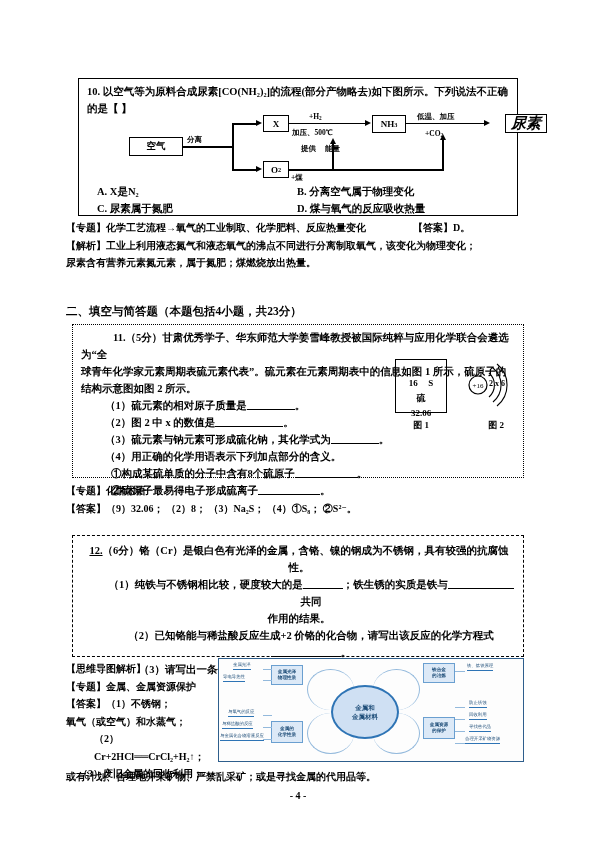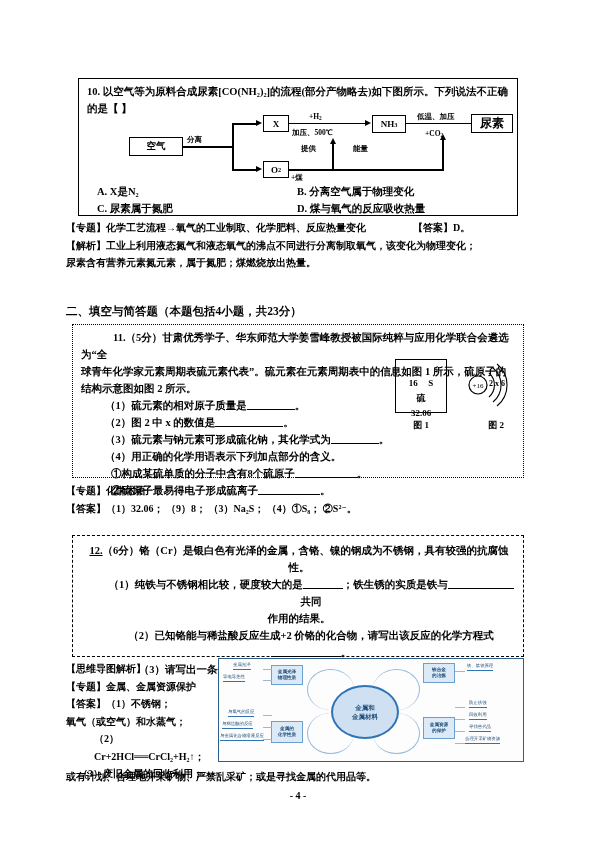--- a/index.html
+++ b/index.html
@@ -126,30 +126,30 @@
       <div class="flbl" style="left:180px;top:-1px;">+H<sub>2</sub></div>
       <div class="flbl" style="left:163px;top:15px;">加压、500℃</div>
 
       <div class="fbox" style="left:243px;top:2px;width:34px;height:18px;">NH<sub>3</sub></div>
 
       <div class="fline" style="left:277px;top:9.8px;width:78px;height:1.6px;"></div>
       <div class="arrow-r" style="left:355px;top:6.5px;"></div>
       <div class="flbl" style="left:288px;top:-1px;">低温、加压</div>
       <div class="flbl" style="left:296px;top:16px;">+CO<sub>2</sub></div>
 
-      <div class="fbox" style="left:342px;top:1px;width:42px;height:19px;font-size:12px;">尿素</div>
+      <div class="fbox" style="left:376px;top:1px;width:42px;height:19px;font-size:15px;font-style:italic;">尿素</div>
 
       <div class="fline" style="left:160px;top:56px;width:155px;height:1.6px;"></div>
       <div class="fline" style="left:313px;top:26px;width:1.6px;height:31px;"></div>
       <div class="arrow-u" style="left:310.5px;top:21px;"></div>
 
       <div class="fline" style="left:203px;top:30px;width:1.6px;height:26px;"></div>
       <div class="arrow-u" style="left:200.5px;top:25px;"></div>
       <div class="flbl" style="left:172px;top:31px;">提供</div>
-      <div class="flbl" style="left:224px;top:31px;">能量</div>
+      <div class="flbl" style="left:196px;top:31px;">能量</div>
       <div class="flbl" style="left:162px;top:60px;">+煤</div>
     </div>
 
     <div id="q10-options" class="cn">
       <div class="opt-row">
         <span class="opt-a">A. X是N₂</span>
         <span class="opt-b">B. 分离空气属于物理变化</span>
       </div>
       <div class="opt-row">
         <span class="opt-a">C. 尿素属于氮肥</span>
@@ -219,21 +219,21 @@
       <div style="position:absolute;left:24px;top:24px;font-size:8px;font-weight:bold;">2 x 6</div>
     </div>
     <div id="fig2-cap" class="cn">图 2</div>
   </div>
 
   <div class="ana" style="left:66px;top:482px;width:460px;">
     <div>
       <span>【专题】</span><span>化学术语</span>
     </div>
     <div>
-      <span>【答案】</span><span>（1）32.06；    （9）8；    （3）Na₂S；    （4）①S₈；  ②S²⁻。</span>
+      <span>【答案】</span><span>（9）32.06；    （2）8；    （3）Na₂S；    （4）①S₈；  ②S²⁻。</span>
     </div>
   </div>
 
   <div class="qbox dashed" id="q12-box">
     <div id="q12-body" class="cn">
       <div>
         <span style="text-decoration:underline;">12.</span><span>（6分）</span><span>铬（Cr）是银白色有光泽的金属，含铬、镍的钢成为不锈钢，具有较强的抗腐蚀性。</span>
       </div>
       <div class="sub-item">
         <span>（1）纯铁与不锈钢相比较，硬度较大的是</span><span class="blank" style="width:40px;"></span><span>；铁生锈的实质是铁与</span><span class="blank" style="width:66px;"></span><span>共同</span>

